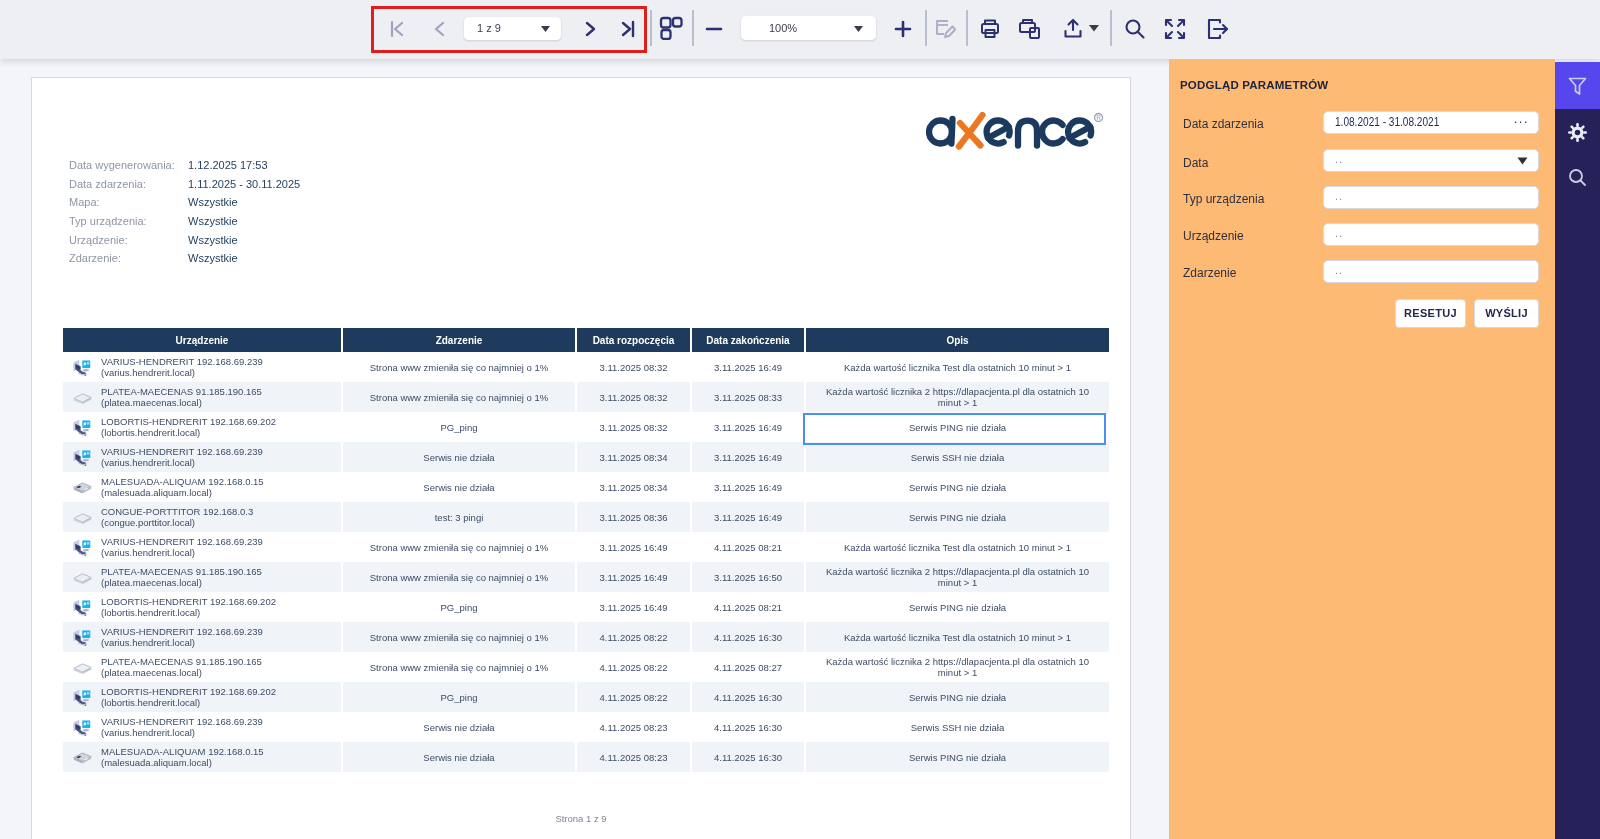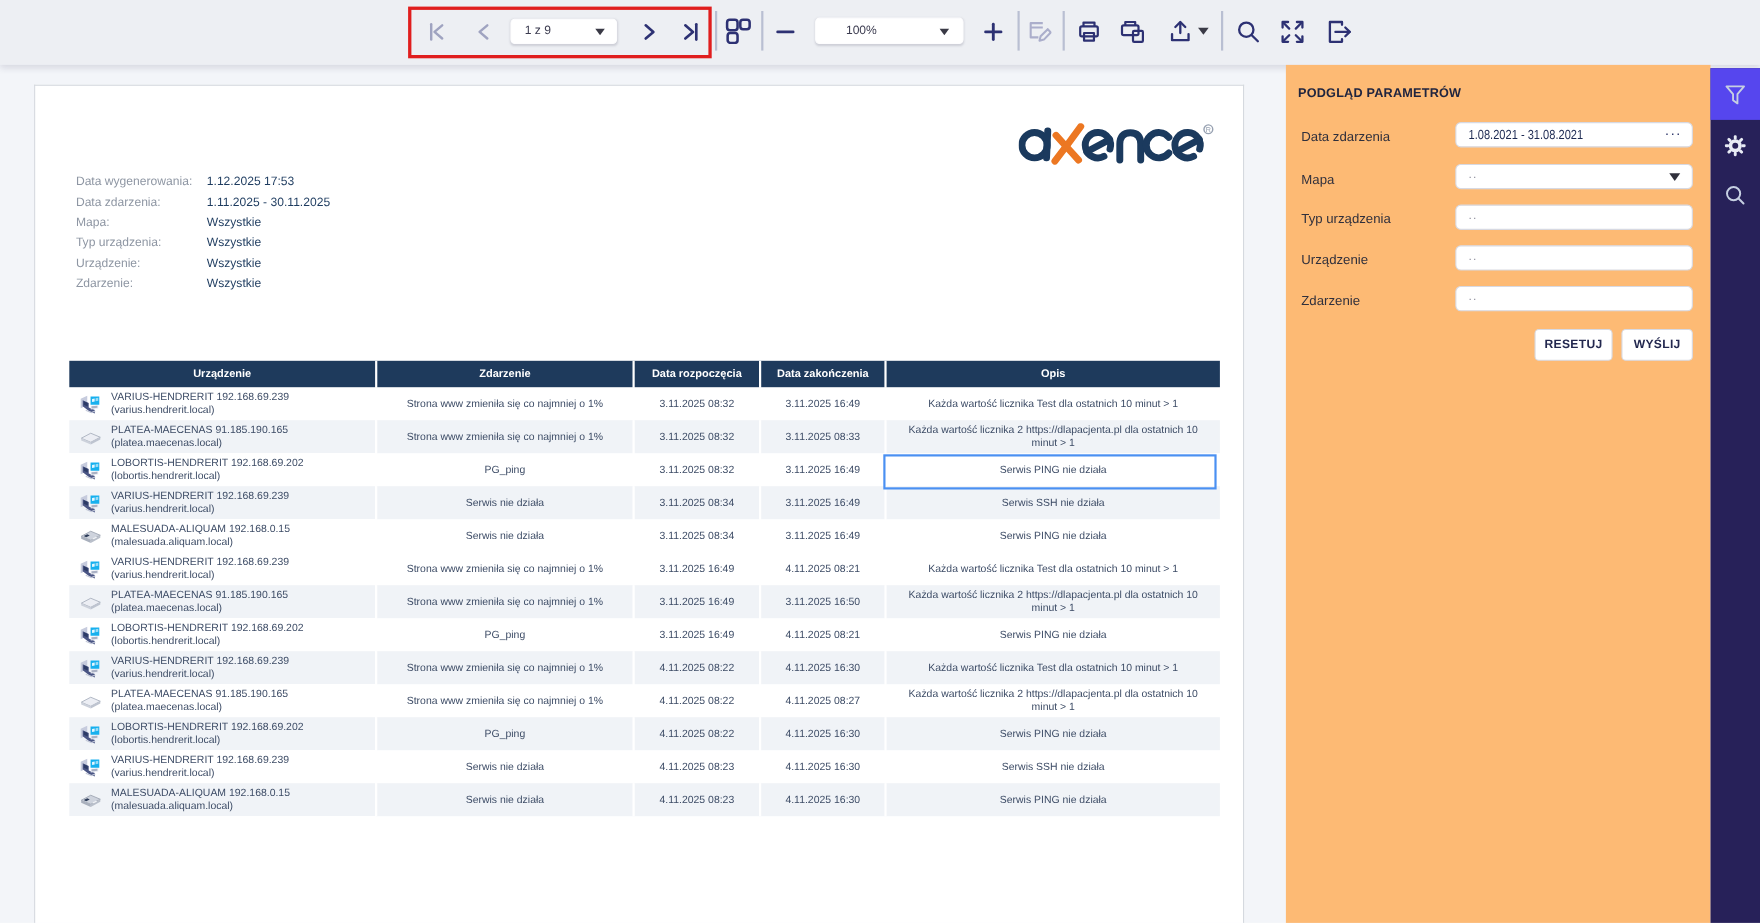--- a/index.html
+++ b/index.html
@@ -303,20 +303,34 @@
               <path d="M4.5 11.3 L8 9.6 L10.5 10.7 L7 12.4 Z" fill="#2c3b58"></path>
               <path d="M13 13.8 L16.5 12.1 L18 12.8 L14.5 14.5 Z" fill="#eef0f4"></path>
             </svg>
             <span class="devtxt">MALESUADA-ALIQUAM 192.168.0.15<br>(malesuada.aliquam.local)</span>
           </td>
           <td>Serwis nie działa</td>
           <td>3.11.2025 08:34</td>
           <td>3.11.2025 16:49</td>
           <td>Serwis PING nie działa</td>
         </tr>
+    <tr class="g">
+          <td class="dev">
+            <svg class="dicon" width="23" height="23" viewBox="0 0 23 23">
+              <path d="M2 12.5 L11.5 7.5 L21 11.5 L11.5 16.5 Z" fill="#eceef4" stroke="#aab1bf" stroke-width="0.9"></path>
+              <path d="M2 12.5 L2 14.7 L11.5 18.7 L11.5 16.5 Z" fill="#ccd1db"></path>
+              <path d="M21 11.5 L21 13.7 L11.5 18.7 L11.5 16.5 Z" fill="#bec4d0"></path>
+            </svg>
+            <span class="devtxt">CONGUE-PORTTITOR 192.168.0.3<br>(congue.porttitor.local)</span>
+          </td>
+          <td>test: 3 pingi</td>
+          <td>3.11.2025 08:36</td>
+          <td>3.11.2025 16:49</td>
+          <td>Serwis PING nie działa</td>
+        </tr>
     <tr>
           <td class="dev">
             <svg class="dicon" width="23" height="23" viewBox="0 0 23 23">
               <path d="M1.5 6 L8 3 L8 12.5 L1.5 15.5 Z" fill="#c6cbdd"></path>
               <path d="M3.5 7.5 L9.5 10.2 L9.5 14.8 L15.5 17.3 L15.5 20.8 L10 18.5 L3.5 13.5 Z" fill="#4a5584"></path>
               <path d="M4.5 8.5 L8.5 10.3 L8.5 13.8 L4.5 12 Z" fill="#2c3b66"></path>
               <rect x="11.3" y="3.8" width="8.7" height="8.2" fill="#17b0ee"></rect>
               <path d="M12.8 6.3 l2.6 -0.5 v3 l-2.6 0.5 Z" fill="#e8f7ff"></path>
               <path d="M16.3 5.6 l2.7 -0.5 v3 l-2.7 0.5 Z" fill="#9adcf7"></path>
               <path d="M11.5 13 l7.5 -0.6 v3.4 l-7.5 1 Z" fill="#e9ebf3"></path>
@@ -450,27 +464,28 @@
             <span class="devtxt">MALESUADA-ALIQUAM 192.168.0.15<br>(malesuada.aliquam.local)</span>
           </td>
           <td>Serwis nie działa</td>
           <td>4.11.2025 08:23</td>
           <td>4.11.2025 16:30</td>
           <td>Serwis PING nie działa</td>
         </tr>
   </tbody>
     </table>
   <div id="hlight"></div>
+  <div id="pfoot">Strona 1 z 9</div>
 </div>
 
 <div id="rpanel">
   <h3>PODGLĄD PARAMETRÓW</h3>
   <div class="flab" style="top:58px">Data zdarzenia</div>
   <div class="finput" style="top:52px;font-weight:normal;color:#1d2a52;font-size:12px"><span style="display:inline-block;transform:scaleX(.84);transform-origin:0 50%;white-space:nowrap">1.08.2021 - 31.08.2021</span><span style="position:absolute;right:9px;top:-4px;color:#2b3468;letter-spacing:1.5px;font-size:13px">...</span></div>
-  <div class="flab" style="top:97px">Mapa</div>
+  <div class="flab" style="top:97px">Data</div>
   <div class="finput" style="top:90px">
       <span class="pdots">..</span>
     <svg style="position:absolute;right:10px;top:7px" width="11" height="8" viewBox="0 0 11 8">
         <path d="M0.5 0.5 H10.5 L5.5 7.5 Z" fill="#30303c"></path>
       </svg>
   </div>
   <div class="flab" style="top:133px">Typ urządzenia</div>
   <div class="finput" style="top:127px">
       <span class="pdots">..</span>
     </div>

